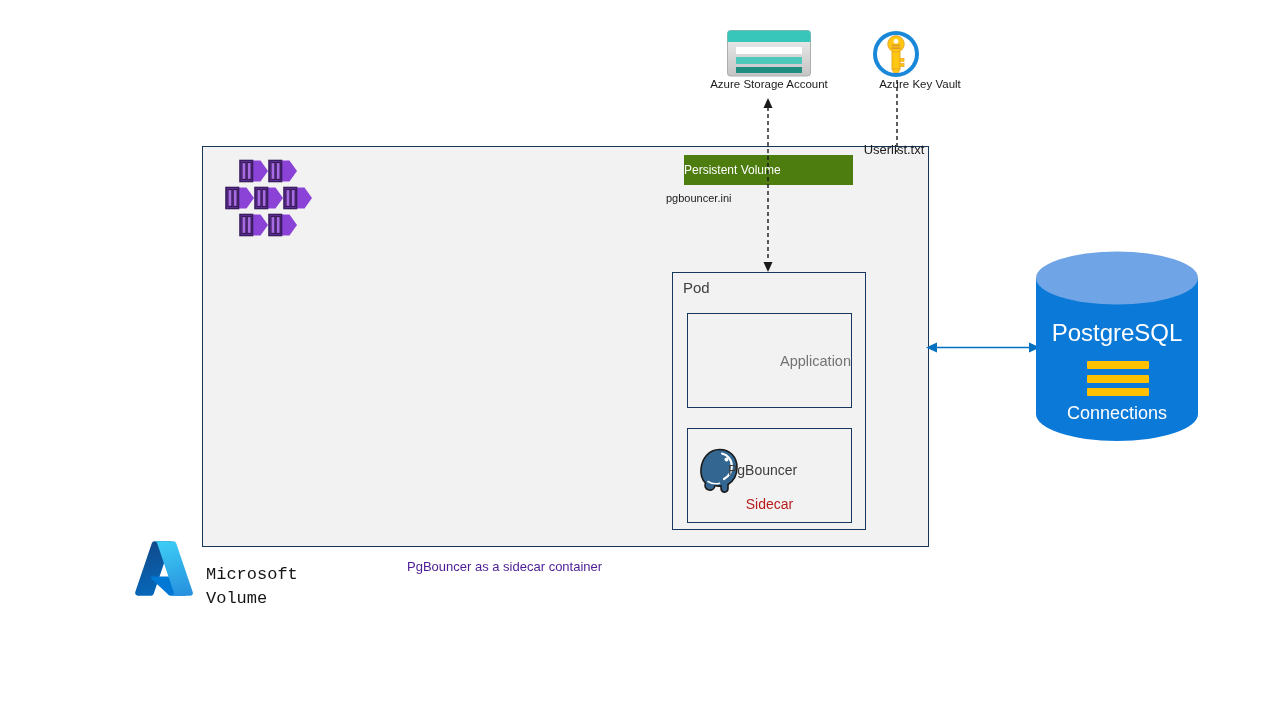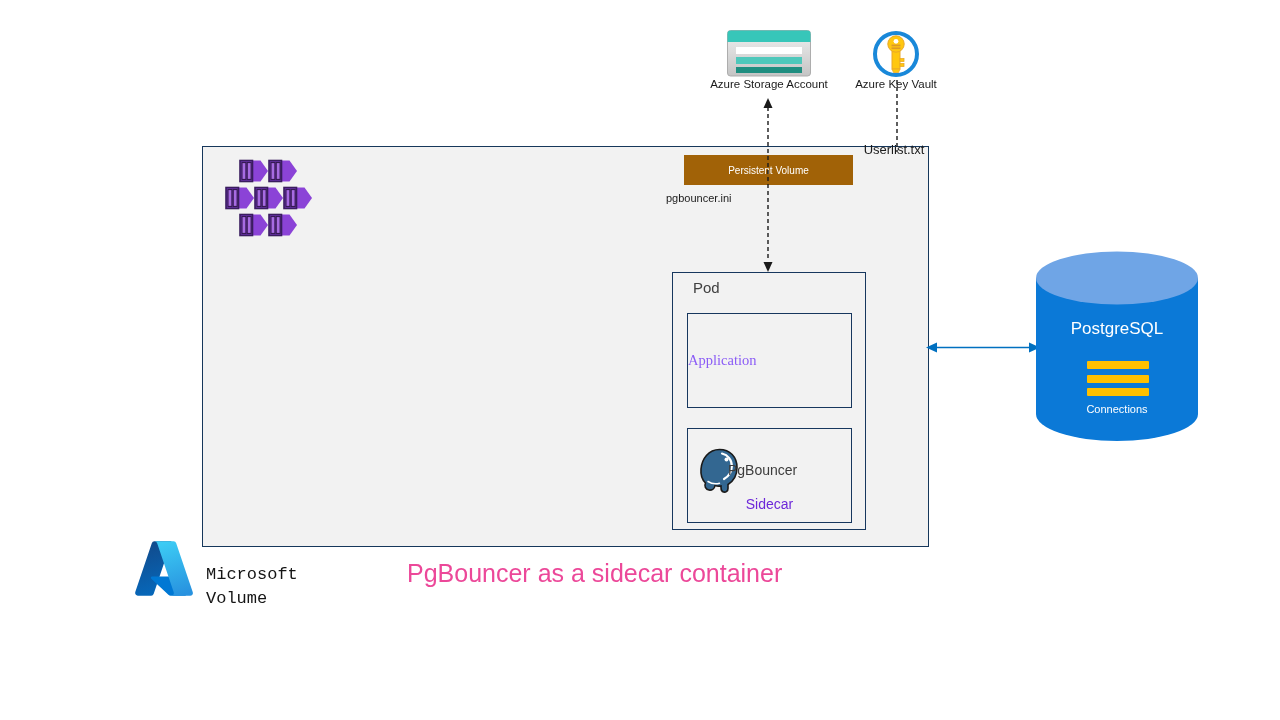--- a/index.html
+++ b/index.html
@@ -9,45 +9,45 @@
   }
   .abs{position:absolute;}
 
   
   .svc-label{font-size:11.5px;color:#1b1b1b;text-align:center;width:200px;}
 
   
   #cluster-box{left:202px;top:146px;width:725px;height:399px;background:#F2F2F2;border:1.5px solid #16375B;}
   #containers-icon{left:222px;top:157px;}
 
-  #persistent-volume{left:684px;top:155px;width:169px;height:30px;background:#a16207;
-    display:flex;align-items:center;justify-content:center;color:#fff;font-size:10px;}
+  #persistent-volume{left:684px;top:155px;width:169px;height:30px;background:#4d7c0f;
+    display:flex;align-items:center;color:#fff;font-size:12px;}
   #userlist-file-label{left:858px;top:142px;width:72px;text-align:center;font-size:13px;}
   #pgbouncer-ini-label{left:666px;top:192px;font-size:11px;}
 
   #pod-box{left:672px;top:272px;width:192px;height:256px;border:1.4px solid #17375E;}
-  #pod-label{margin:6px 0 0 20px;font-size:15px;color:#404040;}
+  #pod-label{margin:6px 0 0 10px;font-size:15px;color:#404040;}
   #application-box{left:687px;top:313px;width:163px;height:93px;border:1.2px solid #17375E;
-    display:flex;align-items:center;justify-content:flex-start;font-size:14.5px;color:#8b5cf6;font-family:Liberation Serif, serif;}
+    display:flex;align-items:center;justify-content:flex-end;font-size:14.5px;color:#737373;}
   #sidecar-box{left:687px;top:428px;width:163px;height:93px;border:1.2px solid #17375E;}
   #postgresql-elephant-icon{position:absolute;left:10px;top:19px;}
   #pgbouncer-label{position:absolute;left:40px;top:33px;font-size:14px;color:#3d3d3d;}
-  #sidecar-label{position:absolute;left:0;bottom:10px;width:100%;text-align:center;font-size:14px;color:#6d28d9;}
+  #sidecar-label{position:absolute;left:0;bottom:10px;width:100%;text-align:center;font-size:14px;color:#b91c1c;}
 
   
   #postgresql-cylinder{left:1034px;top:250px;}
-  #postgresql-label{left:1034px;top:319px;width:166px;text-align:center;color:#fff;font-size:17px;}
+  #postgresql-label{left:1034px;top:319px;width:166px;text-align:center;color:#fff;font-size:24px;}
   #connections-bars{left:1087px;top:361px;}
   #connections-bars .bar{width:62px;height:8px;background:#FFC000;margin-bottom:5.5px;border-radius:1px;}
-  #connections-label{left:1034px;top:403px;width:166px;text-align:center;color:#fff;font-size:11px;}
+  #connections-label{left:1034px;top:403px;width:166px;text-align:center;color:#fff;font-size:18px;}
 
   
   #azure-logo{left:131px;top:537px;}
   #microsoft-azure-wordmark{left:206px;top:563px;font-size:17px;line-height:23.5px;color:#151515;font-family:Liberation Mono, monospace;}
-  #diagram-title{left:407px;top:559px;font-size:25px;color:#ec4899;}
+  #diagram-title{left:407px;top:559px;font-size:13px;color:#4c1d95;}
 </style>
 </head>
 <body>
 
 <svg class="abs" style="left:727px;top:30px;" width="84" height="47" viewBox="0 0 84 47">
   <defs>
     <linearGradient id="sg" x1="0" y1="0" x2="0" y2="1">
       <stop offset="0" stop-color="#F0F0F0"></stop>
         <stop offset="1" stop-color="#C4C4C4"></stop>
     </linearGradient>
@@ -64,21 +64,21 @@
   <circle cx="25" cy="25" r="21" fill="#ffffff" stroke="#1988D9" stroke-width="4"></circle>
   <rect x="21" y="21" width="8" height="19" fill="#FFC70F" stroke="#E9A82A"></rect>
   <rect x="29" y="29.5" width="4" height="3" fill="#FFC70F" stroke="#E9A82A" stroke-width="0.8"></rect>
   <rect x="29" y="34.5" width="4" height="3" fill="#FFC70F" stroke="#E9A82A" stroke-width="0.8"></rect>
   <polygon points="21,40 29,40 27.5,43.5 22.5,43.5" fill="#FFC70F" stroke="#E9A82A" stroke-width="0.8"></polygon>
   <circle cx="25" cy="15" r="8.2" fill="#FFC70F" stroke="#E9A82A"></circle>
   <circle cx="25" cy="12.3" r="2.4" fill="#ffffff"></circle>
   <rect x="20.5" y="15.6" width="9" height="1.7" fill="#DC9A28"></rect>
   <rect x="20.5" y="18.4" width="9" height="1.7" fill="#DC9A28"></rect>
 </svg>
-<div class="abs svc-label" style="left:796px;top:78px;">Azure Key Vault</div>
+<div class="abs svc-label" style="left:796px;top:78px;padding-left:24px;">Azure Key Vault</div>
 
 <div id="cluster-box" class="abs"></div>
 
 <svg id="containers-icon" class="abs" width="92" height="82" viewBox="0 0 92 82">
   <defs>
     <g id="sym-container">
       <polygon points="13,1.5 21.5,1.5 29,12 21.5,22.5 13,22.5" fill="#8B43D7"></polygon>
       <rect x="1" y="1.5" width="12.5" height="21" fill="#6B34AD" stroke="#3A1D5F" stroke-width="1.6"></rect>
       <rect x="3" y="3.6" width="3.9" height="16.8" fill="#A76BE3" stroke="#2E1547"></rect>
       <rect x="8.2" y="3.6" width="3.9" height="16.8" fill="#A76BE3" stroke="#2E1547"></rect>

